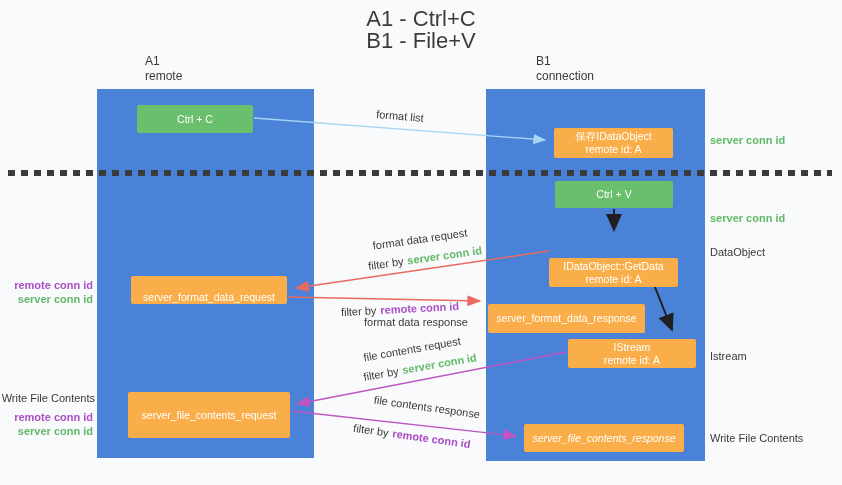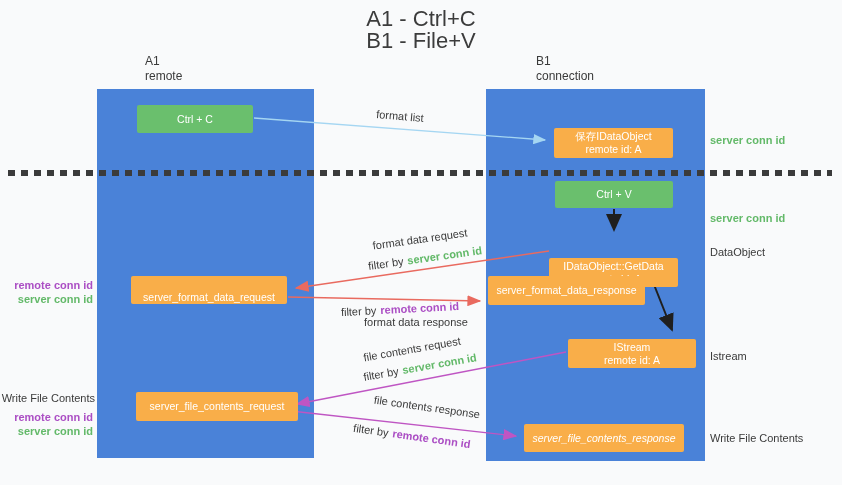--- a/index.html
+++ b/index.html
@@ -43,23 +43,23 @@
     font-size:10.5px;line-height:13px;
     border-radius:2px;
   }
   .node.green{background:var(--box-green);}
   .node.orange{background:var(--box-orange);}
   #n-ctrl-c{left:137px;top:105px;width:116px;height:28px;}
   #n-save{left:554px;top:128px;width:119px;height:30px;}
   #n-ctrl-v{left:555px;top:181px;width:118px;height:27px;}
   #n-getdata{left:549px;top:238px;width:129px;height:29px;margin-top:20px;}
   #n-sfdreq{left:131px;top:276px;width:156px;height:28px;justify-content:flex-end;}
-  #n-sfdresp{left:488px;top:276px;width:157px;height:29px;}
+  #n-sfdresp{left:488px;top:304px;width:157px;height:29px;}
   #n-istream{left:568px;top:339px;width:128px;height:29px;}
-  #n-sfcreq{left:136px;top:392px;width:162px;height:29px;}
+  #n-sfcreq{left:128px;top:392px;width:162px;height:46px;}
   #n-sfcresp{left:524px;top:424px;width:160px;height:28px;font-style:italic;}
   .edge-label{
     position:absolute;
     white-space:nowrap;
     font-size:11px;color:#3a3a3a;
     transform:translate(-50%,-50%);
   }
   .edge-label .tx-green{color:var(--text-green);font-weight:bold;margin-left:4px;}
   .edge-label .tx-purple{color:var(--text-purple);font-weight:bold;margin-left:4px;}
   #el-format-list{left:400px;top:116px;transform:translate(-50%,-50%) rotate(5deg);}

